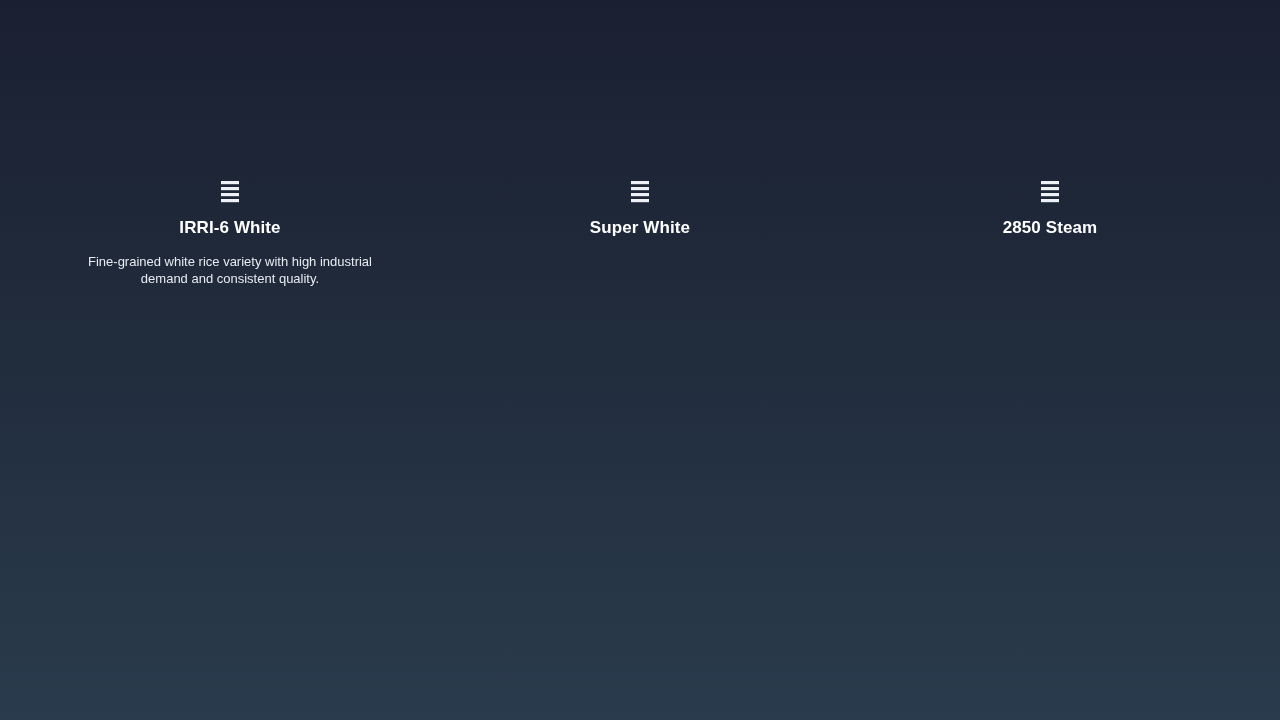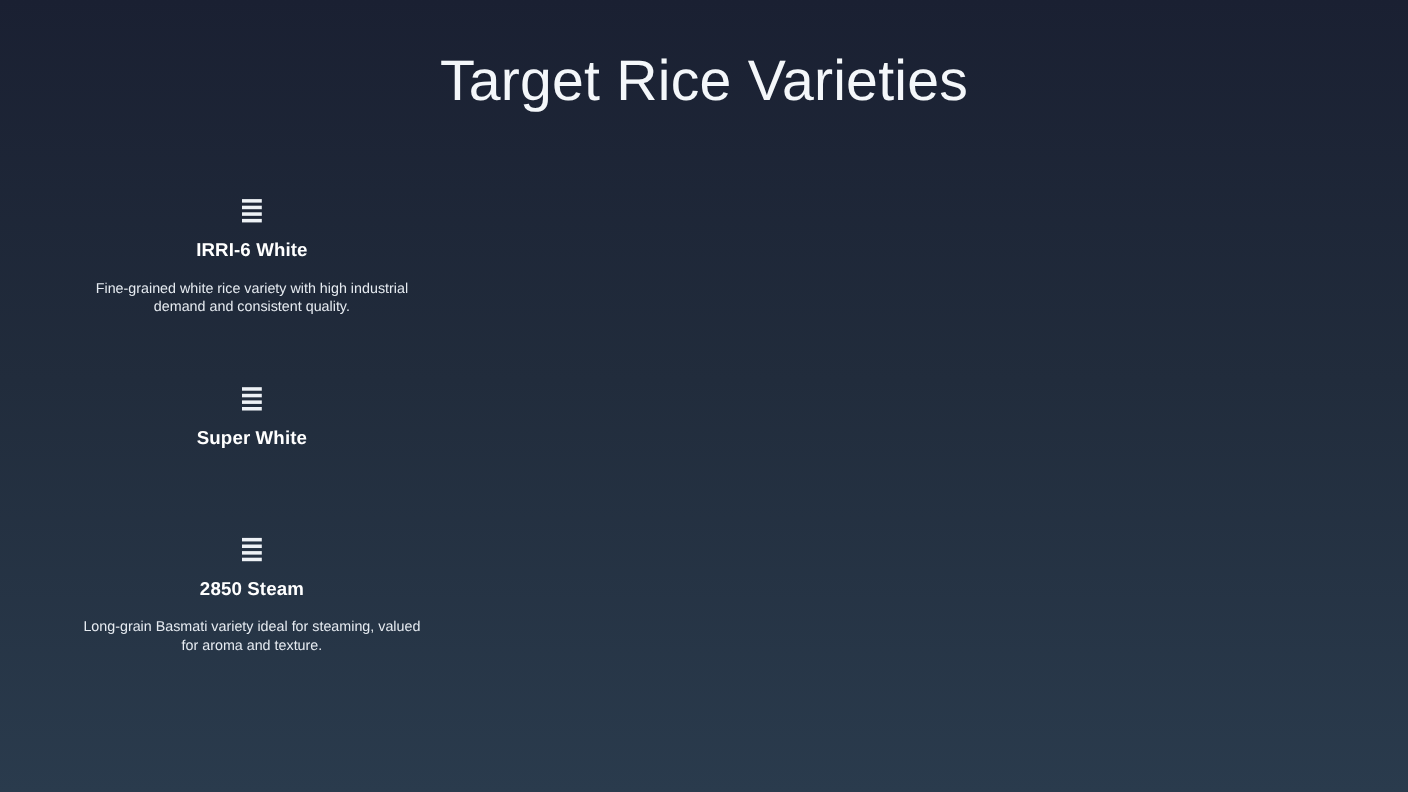--- a/index.html
+++ b/index.html
@@ -49,21 +49,20 @@
     position: absolute;
     top: 175px;
     left: 24px;
     width: 1232px;
     display: flex;
     flex-wrap: wrap;
     justify-content: center;
     align-content: flex-start;
     row-gap: 58px;
     column-gap: 0;
-    flex-direction: column;
   }
   .card {
     width: 410px;
     box-sizing: border-box;
     padding: 0 15px;
     display: flex;
     flex-direction: column;
     align-items: center;
     text-align: center;
   }
@@ -92,23 +91,20 @@
     color: #e6ebf1;
     line-height: 1.28;
     max-width: 320px;
   }
 </style>
 </head>
 <body>
 
 <div class="slide">
 
-  <div class="title-wrap">
-    <div class="slide-title">Target Rice Varieties</div>
-  </div>
 
   <div class="grid">
 
     <div class="card">
       <div class="card-icon">
         <svg width="22" height="26" viewBox="0 0 22 26" aria-hidden="true">
           <rect x="2" y="2" width="18" height="3.2" fill="currentColor"></rect>
           <rect x="2" y="8" width="18" height="3.2" fill="currentColor"></rect>
           <rect x="2" y="14" width="18" height="3.2" fill="currentColor"></rect>
           <rect x="2" y="20" width="18" height="3.2" fill="currentColor"></rect>
@@ -133,19 +129,18 @@
     <div class="card">
       <div class="card-icon">
         <svg width="22" height="26" viewBox="0 0 22 26" aria-hidden="true">
           <rect x="2" y="2" width="18" height="3.2" fill="currentColor"></rect>
           <rect x="2" y="8" width="18" height="3.2" fill="currentColor"></rect>
           <rect x="2" y="14" width="18" height="3.2" fill="currentColor"></rect>
           <rect x="2" y="20" width="18" height="3.2" fill="currentColor"></rect>
         </svg>
       </div>
       <div class="card-title">2850 Steam</div>
-      <div class="card-body">Long-grain Basmati variety ideal for steaming, valued for aroma and texture.</div>
     </div>
 
 
 
   </div>
 </div>
 
 </body></html>

